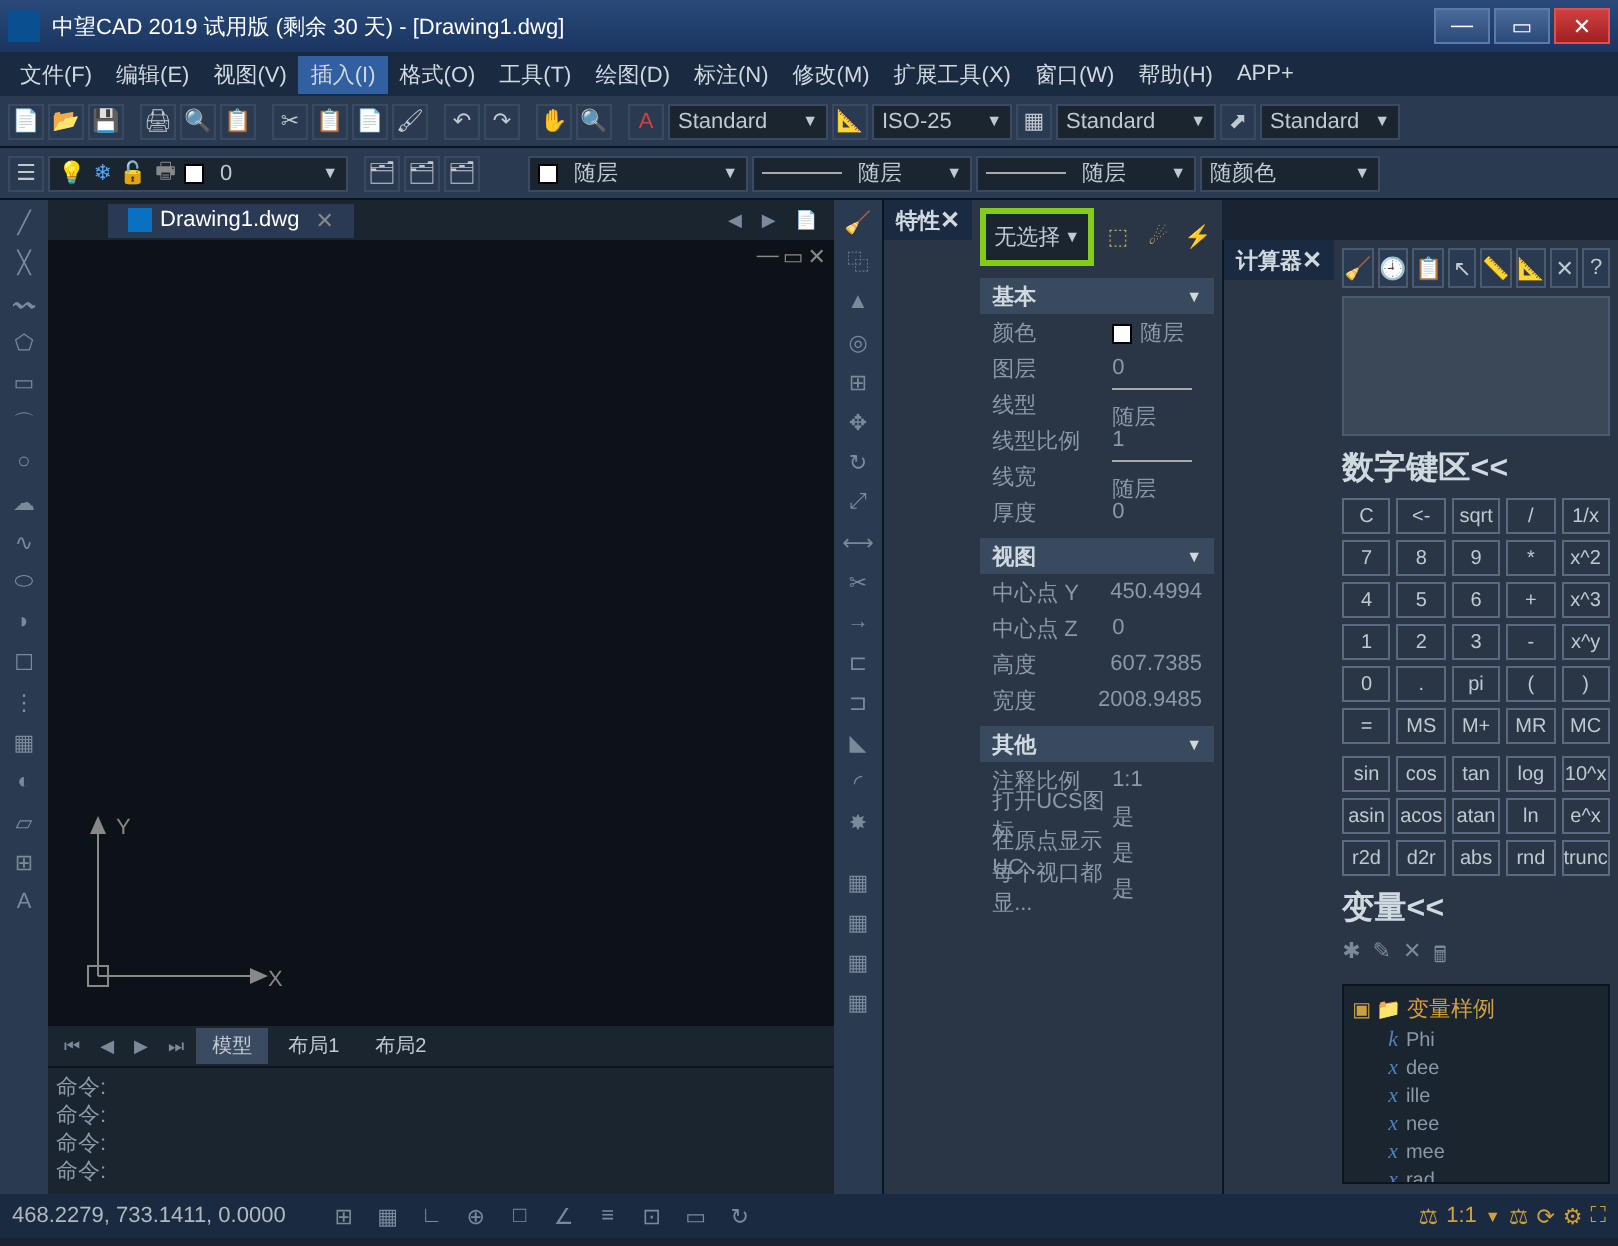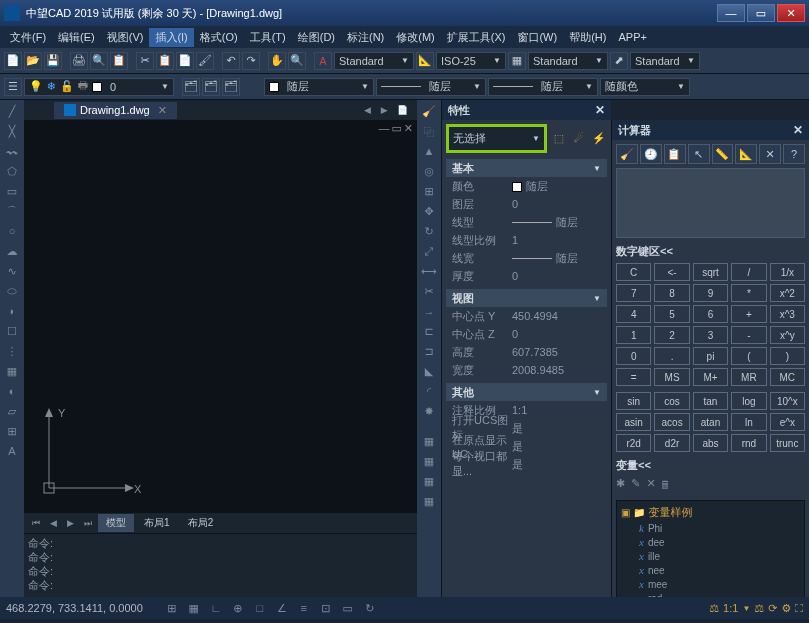--- a/index.html
+++ b/index.html
@@ -30,42 +30,42 @@
 .ucs { position: absolute; bottom: 10px; left: 10px; }
 .ucsline { stroke: #888; stroke-width: 1; fill: none; }
 .ucslbl { fill: #888; font-size: 11px; }
 .layout-tabs { height: 20px; background: #1a2530; display: flex; align-items: center; padding: 0 4px; gap: 2px; }
 .lt-btn { padding: 1px 4px; color: #7a8a9a; font-size: 9px; }
 .lt-tab { padding: 2px 8px; color: #c0c8d0; font-size: 10px; }
 .lt-tab.active { background: #3a4a60; }
 .cmdline { height: 64px; background: #1a2530; border-top: 1px solid #0a1520; padding: 2px 4px; color: #8a98a8; font-size: 10px; overflow: hidden; }
 .cmdrow { height: 14px; }
 .midtools { width: 24px; background: #2a3a50; display: flex; flex-direction: column; align-items: center; padding-top: 2px; gap: 2px; }
-.panel { background: #2a3545; display: flex; flex-direction: column; border-left: 1px solid #0a1520; }
+.panel { background: #2a3545; display: flex; flex-direction: row; border-left: 1px solid #0a1520; }
 .panel.props { width: 170px; }
 .panel.calc { width: 198px; margin-top: 20px; }
 .panel-hdr { height: 20px; background: #1a2a40; display: flex; align-items: center; padding: 0 6px; font-weight: bold; color: #d0d8e0; }
 .panel-hdr .x { margin-left: auto; font-size: 12px; }
 .panel-body { flex: 1; overflow: hidden; padding: 4px; }
 .sel-row { display: flex; align-items: center; gap: 4px; margin-bottom: 6px; }
 .sel-combo { flex: 1; height: 29px; background: #1a2530; border: 3px solid #84cc16; padding: 0 4px; display: flex; align-items: center; }
 .sel-combo .arrow { margin-left: auto; font-size: 8px; }
 .mini-icon { width: 16px; height: 16px; display: flex; align-items: center; justify-content: center; color: #c0a050; }
 .section { margin-bottom: 4px; }
 .sec-hdr { height: 18px; background: #3a4a5e; padding: 0 6px; display: flex; align-items: center; font-weight: bold; color: #d0d8e0; }
 .sec-hdr .arrow { margin-left: auto; font-size: 8px; }
 .prop-row { display: flex; height: 18px; align-items: center; padding: 0 6px; font-size: 10px; }
 .prop-label { width: 60px; color: #8a98a8; }
 .prop-val { flex: 1; color: #8a98a8; }
 .swatch { width: 10px; height: 10px; background: #fff; border: 1px solid #000; display: inline-block; margin-right: 4px; vertical-align: middle; }
 .lineimg { display: inline-block; width: 40px; height: 1px; background: #aaa; vertical-align: middle; margin-right: 4px; }
 .calc-tools { display: flex; gap: 2px; margin-bottom: 4px; }
 .calc-tool { width: 22px; height: 20px; background: #2a3a50; border: 1px solid #4a5a70; display: flex; align-items: center; justify-content: center; }
 .calc-display { height: 70px; background: #3a4858; border: 1px solid #4a5a70; margin-bottom: 6px; }
-.calc-sec-hdr { color: #d0d8e0; font-weight: bold; margin: 4px 0; font-size: 11px; font-family: Liberation Mono, monospace; }
+.calc-sec-hdr { color: #d0d8e0; font-weight: bold; margin: 4px 0; font-size: 16px; font-family: Liberation Mono, monospace; }
 .keypad { display: grid; grid-template-columns: repeat(5, 1fr); gap: 3px; margin-bottom: 6px; }
 .key { height: 18px; background: #2a3545; border: 1px solid #5a6a80; display: flex; align-items: center; justify-content: center; font-size: 10px; color: #c0c8d0; }
 .var-tools { display: flex; gap: 6px; margin: 4px 0; color: #7a8a9a; }
 .var-tree { background: #1a2530; border: 1px solid #0a1520; padding: 4px; height: 100px; overflow: hidden; }
 .var-folder { color: #d0a040; font-size: 10px; margin-bottom: 2px; }
 .var-item { padding-left: 18px; font-size: 10px; color: #8a98a8; height: 14px; }
 .var-item .k { color: #5080c0; font-style: italic; font-family: serif; margin-right: 4px; }
 .statusbar { height: 22px; background: #1a2a40; display: flex; align-items: center; padding: 0 6px; color: #b0b8c0; font-size: 10px; }
 .sb-icons { display: flex; gap: 4px; margin-left: 20px; }
 .sb-icon { width: 18px; height: 16px; display: flex; align-items: center; justify-content: center; color: #7a8a9a; }

